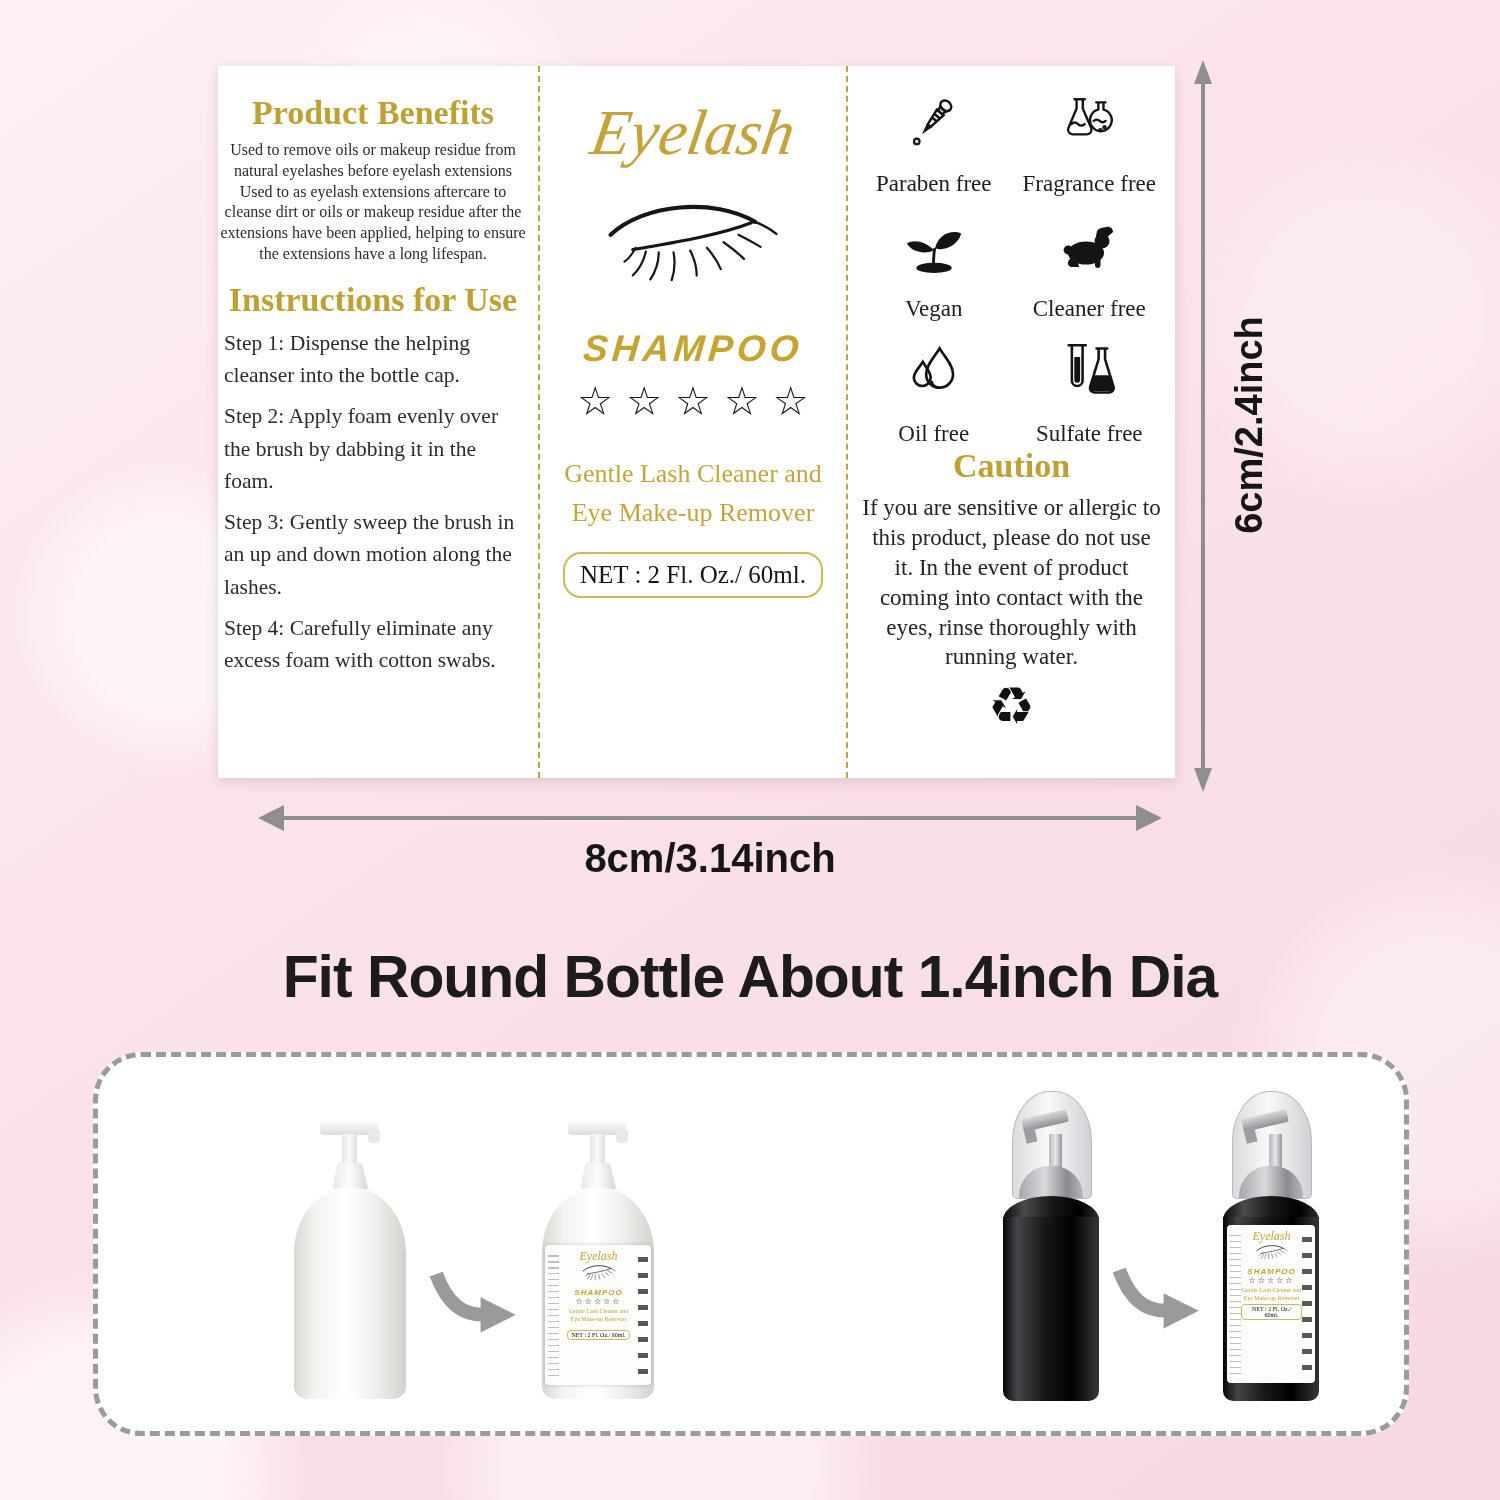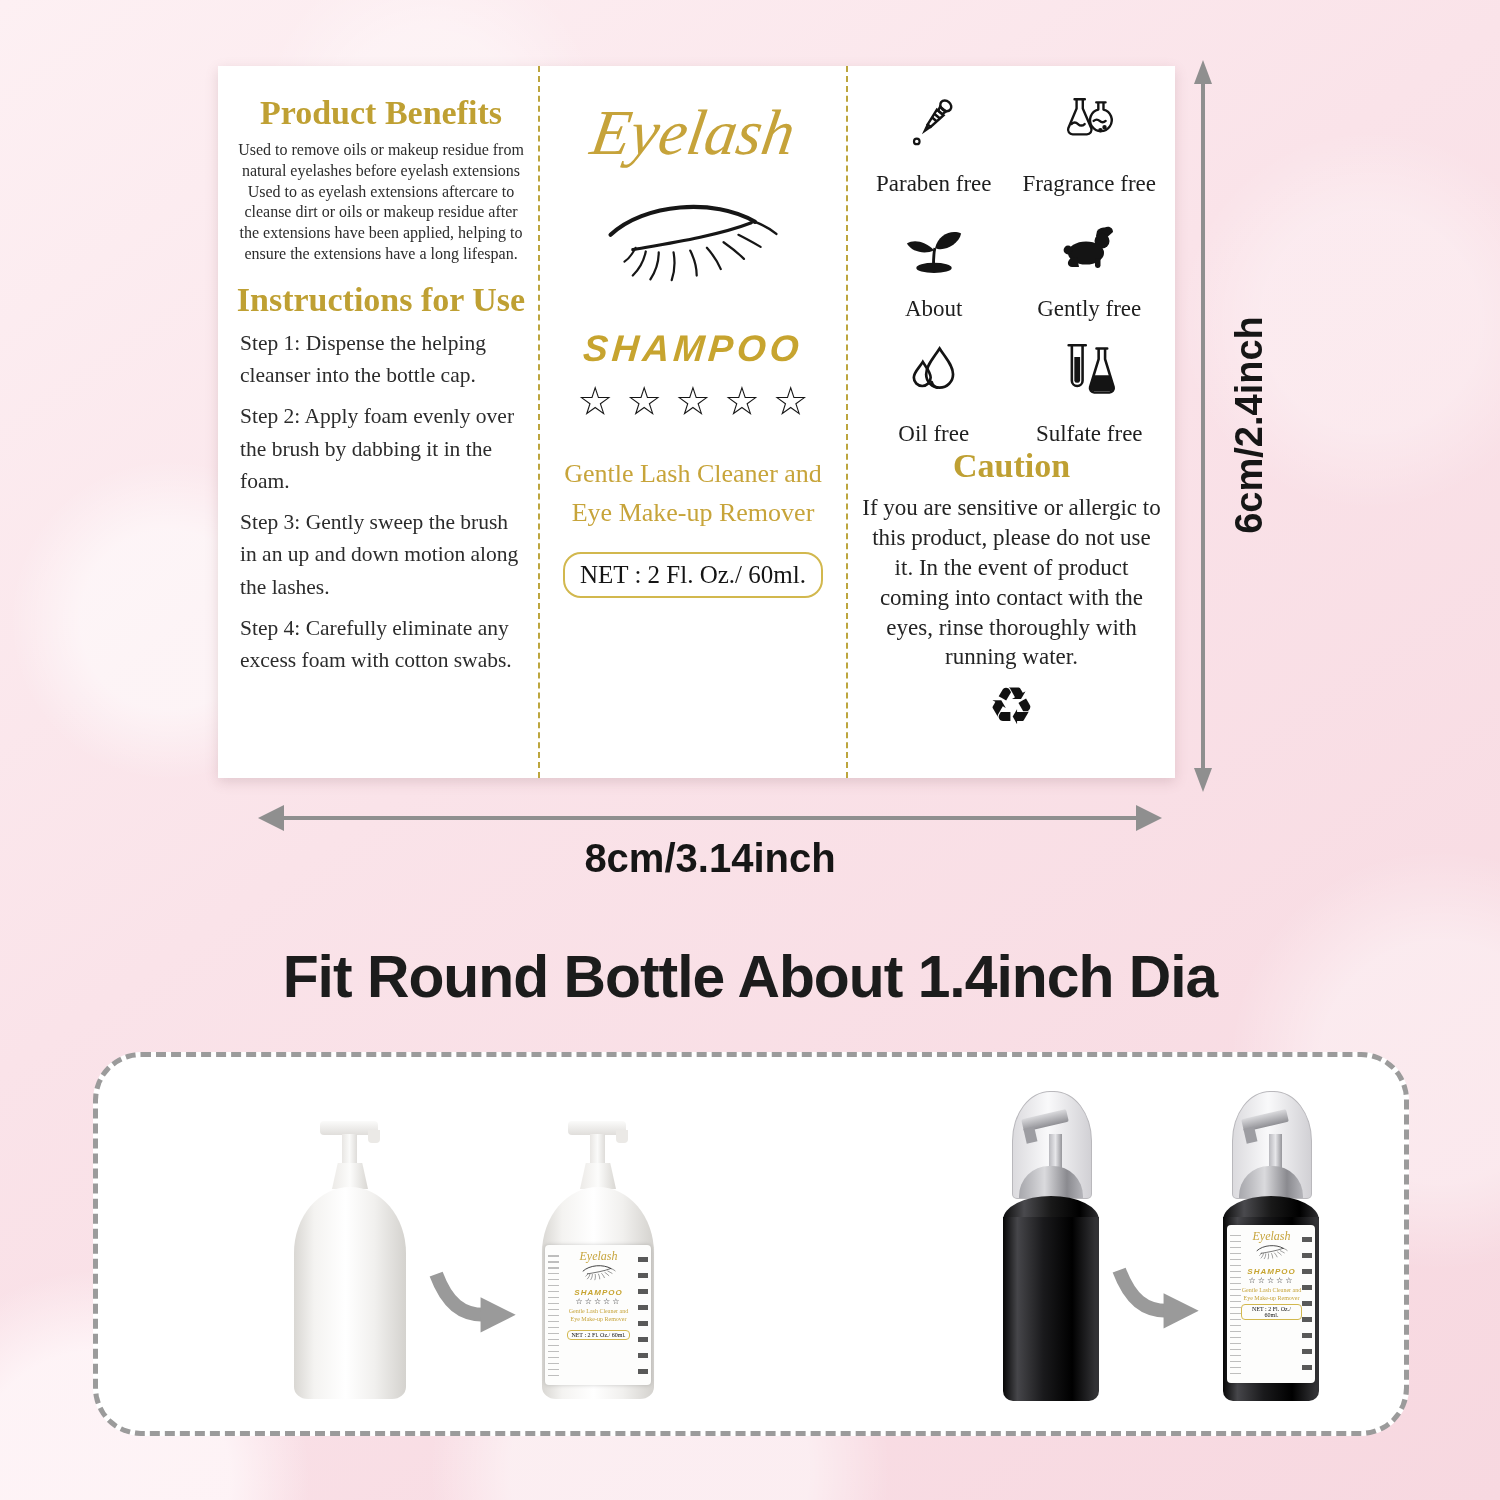--- a/index.html
+++ b/index.html
@@ -12,21 +12,21 @@
       radial-gradient(circle at 660px 1470px, rgba(255,255,255,0.5) 0 150px, rgba(255,255,255,0) 230px),
       radial-gradient(circle at 1440px 1060px, rgba(255,255,255,0.4) 0 120px, rgba(255,255,255,0) 210px),
       radial-gradient(circle at 1370px 320px, rgba(255,255,255,0.3) 0 110px, rgba(255,255,255,0) 190px),
       radial-gradient(circle at 430px 120px, rgba(255,255,255,0.35) 0 90px, rgba(255,255,255,0) 170px),
       linear-gradient(145deg,#fdf0f3 0%, #fae3e9 42%, #f7d8e0 100%);
   }
   
   .label-card{position:absolute;left:218px;top:66px;width:957px;height:712px;background:#fff;
     box-shadow:0 4px 12px rgba(130,85,95,.20);display:flex;overflow:hidden;}
   .panel{box-sizing:border-box;}
-  .panel-left{width:320px;padding:28px 10px 0 16px;text-align:center;}
+  .panel-left{width:320px;padding:28px 10px 0 0;text-align:center;}
   .panel-mid{width:310px;border-left:2px dashed #bda63e;border-right:2px dashed #bda63e;padding-top:20px;text-align:center;}
   .panel-right{flex:1;padding:22px 6px 0;text-align:center;}
   .gold-h{font-size:34px;color:#bfa033;font-weight:bold;margin:0 0 8px;}
   .benefits{font-size:16px;line-height:1.3;color:#2c2c2c;margin:6px 2px 16px;}
   .steps p{margin:0 0 9px;text-align:left;font-size:21.5px;line-height:1.5;color:#2c2c2c;padding-left:6px;}
   .brand{font-size:64px;color:#c6a33a;font-style:italic;transform:skewX(-9deg);margin-top:10px;}
   .eye-wrap{margin-top:24px;}
   .shampoo{font-family:"Liberation Sans",sans-serif;font-size:37px;color:#c7a42f;font-weight:bold;font-style:italic;letter-spacing:4px;transform:skewX(-5deg);margin-top:28px;}
   .stars{font-family:"DejaVu Sans",sans-serif;font-size:40px;letter-spacing:13px;padding-left:13px;color:#141414;margin-top:8px;}
   .tagline{margin-top:30px;font-size:26px;color:#c7a43a;line-height:1.5;}
@@ -196,37 +196,37 @@
         </div>
         <div class="feature">
           <span class="f-icon">
             <svg width="62" height="54" viewBox="0 0 56 48">
               <ellipse cx="28" cy="42" rx="16" ry="4.6" fill="#141414"></ellipse>
               <path d="M27.5 42 c0-9 0.3-14 1.3-18" fill="none" stroke="#141414" stroke-width="2.6"></path>
               <path d="M28 26 C20 18 10 16 3.5 20 C8 28 20.5 30 28 26 Z" fill="#141414"></path>
               <path d="M29 24 C32 12 44 7 52.5 11 C50.5 21 36.5 28 29 24 Z" fill="#141414"></path>
             </svg>
           </span>
-          <span class="f-label">About</span>
+          <span class="f-label">Vegan</span>
         </div>
         <div class="feature">
           <span class="f-icon">
             <svg width="64" height="52" viewBox="0 0 64 48">
               <g fill="#141414">
                 <path d="M40 6 c5-5 10-4 12 0 l-8 9 -5-4 z"></path>
                 <path d="M47 3 c5-3 9 0 9 4 l-9 8 -3-5 z"></path>
                 <circle cx="45" cy="16" r="7.5"></circle>
                 <ellipse cx="29" cy="28" rx="18" ry="11.5"></ellipse>
                 <rect x="38" y="33" width="5.5" height="10" rx="2.4"></rect>
                 <path d="M14 33 c-5 3.5 -3.5 9 1 9 h7 l-2-10 z"></path>
                 <circle cx="11" cy="25" r="4.4"></circle>
               </g>
             </svg>
           </span>
-          <span class="f-label">Gently free</span>
+          <span class="f-label">Cleaner free</span>
         </div>
         <div class="feature">
           <span class="f-icon">
             <svg width="54" height="56" viewBox="0 0 48 50">
               <g fill="none" stroke="#141414" stroke-width="2.4" stroke-linecap="round">
                 <path d="M29 4 C34 12 41 19 41 27 a12 12 0 1 1 -24 0 C17 19 24 12 29 4 Z"></path>
                 <path d="M14 16 C17 21 21 25 21 30 a7.5 7.5 0 1 1 -15 0 C6 25 11 21 14 16 Z"></path>
                 <path d="M22 34 a7.5 7.5 0 0 0 5 5"></path>
               </g>
             </svg>

